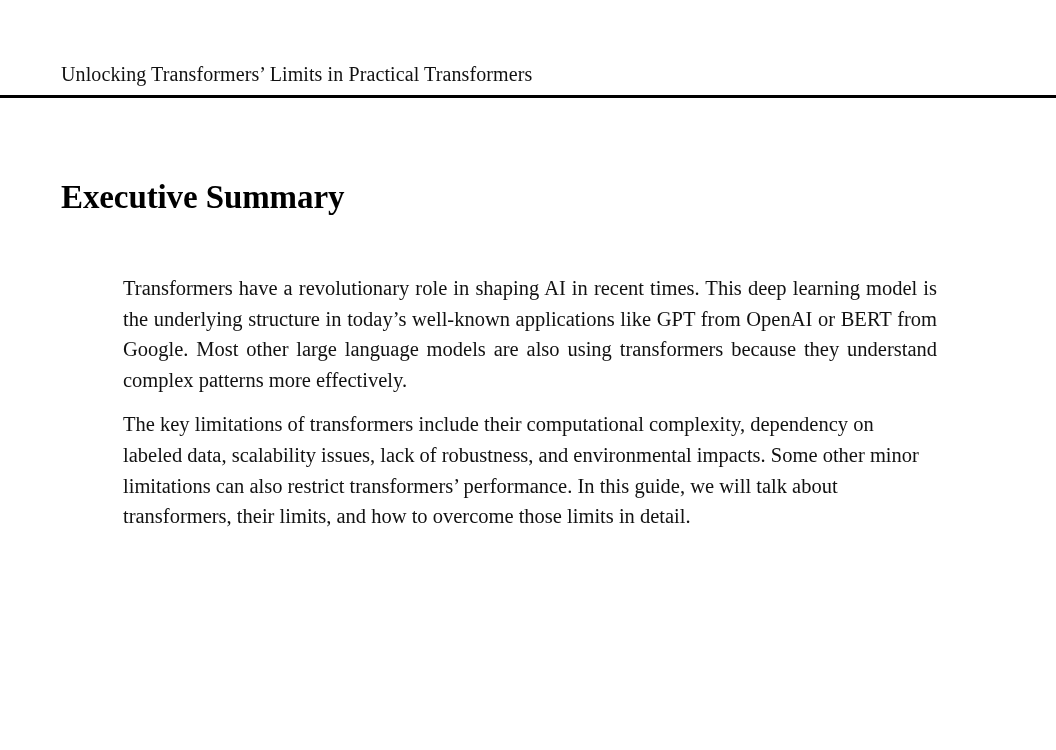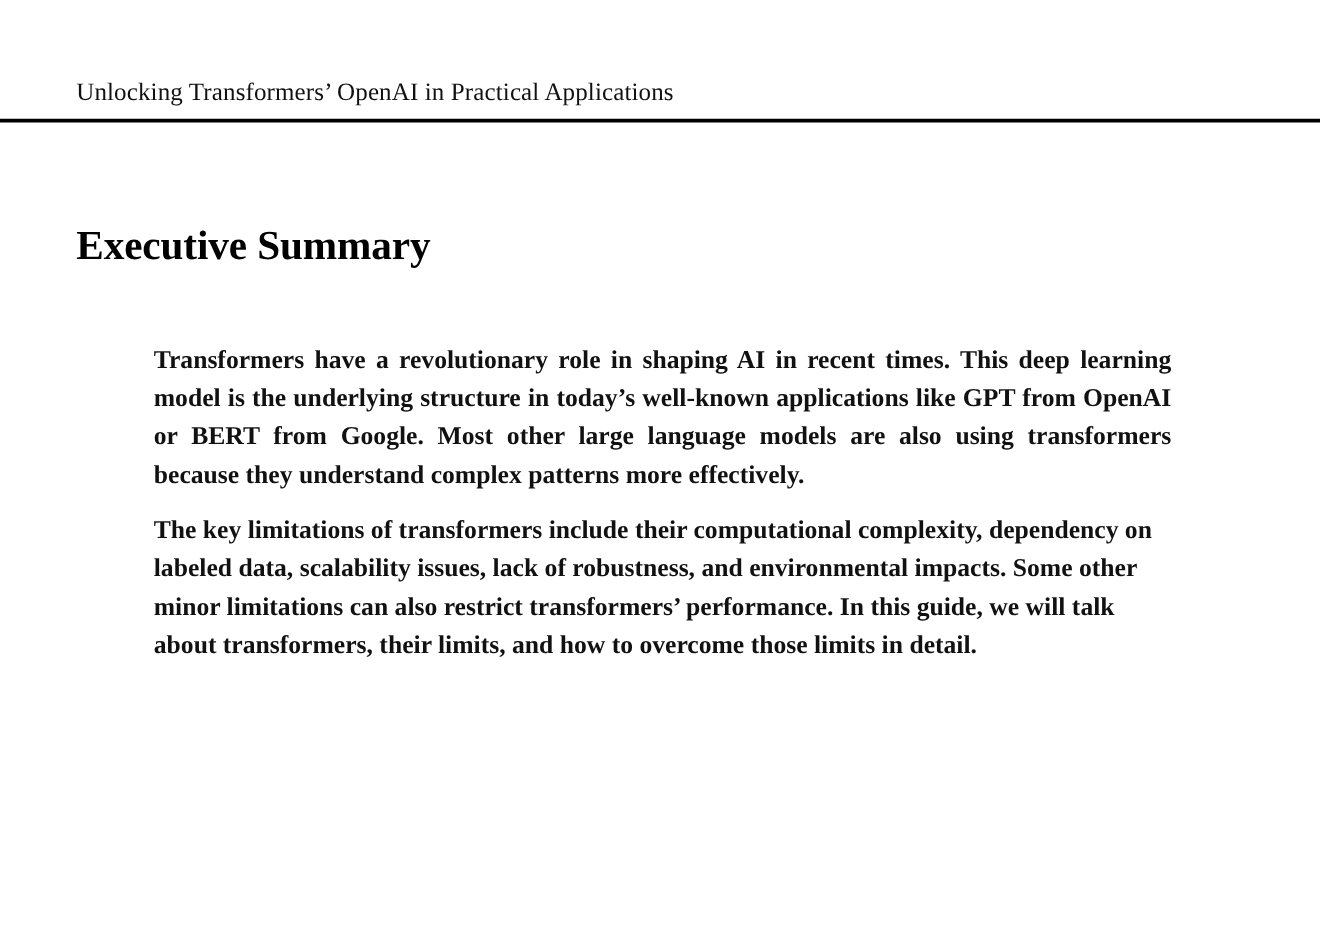--- a/index.html
+++ b/index.html
@@ -83,35 +83,34 @@
 
   .body-paragraph {
     margin: 0 0 14px 0;
     font-family: "Liberation Serif", "DejaVu Serif", serif;
     font-size: 20.5px;
     line-height: 30.6px;
     color: #111111;
     text-align: justify;
     text-justify: inter-word;
     hyphens: none;
-    font-weight: bold;
   }
 
   .body-paragraph:last-child {
     margin-bottom: 0;
     text-align: left;
   }
 </style>
 </head>
 <body>
 
 <div class="page">
 
   <div class="page-header">
-    <div class="header-title">Unlocking Transformers’ OpenAI in Practical Applications</div>
+    <div class="header-title">Unlocking Transformers’ Limits in Practical Transformers</div>
   </div>
 
   <div class="content">
 
     <h1 class="section-heading">Executive Summary</h1>
 
     <div class="body-copy">
       <p class="body-paragraph">Transformers have a revolutionary role in shaping AI in recent times. This deep learning model is the underlying structure in today’s well-known applications like GPT from OpenAI or BERT from Google. Most other large language models are also using transformers because they understand complex patterns more effectively.</p>
       <p class="body-paragraph">The key limitations of transformers include their computational complexity, dependency on labeled data, scalability issues, lack of robustness, and environmental impacts. Some other minor limitations can also restrict transformers’ performance. In this guide, we will talk about transformers, their limits, and how to overcome those limits in detail.</p>
     </div>

